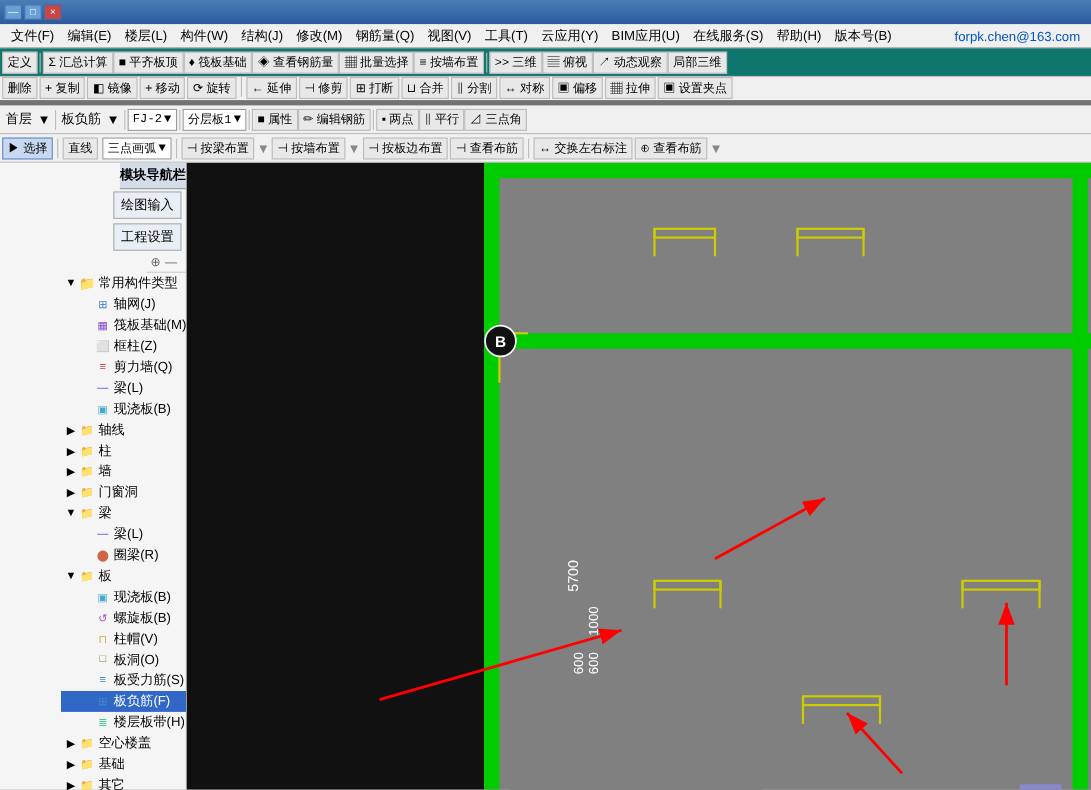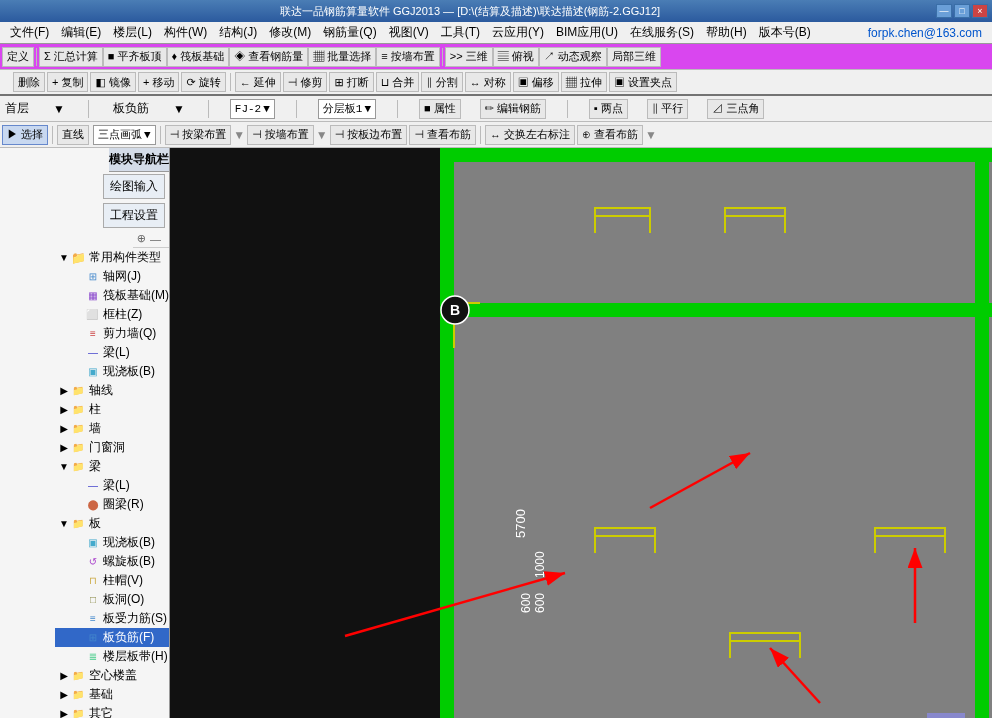--- a/index.html
+++ b/index.html
@@ -38,21 +38,21 @@
     }
     .menu-item {
       padding: 2px 6px;
       cursor: pointer;
       white-space: nowrap;
     }
 
     
     #toolbar1 {
       height: 26px;
-      background: #d946ef;
+      background: #0f766e;
       display: flex;
       align-items: center;
       padding: 0 2px;
       border-bottom: 1px solid #bbb;
       gap: 0;
       overflow: hidden;
     }
     .tb-btn {
       padding: 2px 4px;
       background: #e8e8e8;
@@ -64,36 +64,36 @@
       display: flex;
       align-items: center;
     }
     .tb-sep { width: 1px; height: 18px; background: #bbb; margin: 0 2px; }
 
     
     #toolbar2 {
       height: 26px;
       background: #f0f0f0;
       display: flex;
-      align-items: center;
-      padding: 0 13px;
-      border-bottom: 2px solid #737373;
+      align-items: flex-start;
+      padding: 0 2px;
+      border-bottom: 5px solid #737373;
       gap: 2px;
       overflow: hidden;
     }
 
     
     #toolbar3 {
       height: 26px;
       background: #f0f0f0;
       display: flex;
       align-items: center;
       padding: 0 2px;
       border-bottom: 1px solid #bbb;
-      gap: 19px;
+      gap: 0;
       overflow: hidden;
     }
     .tb-label { font-size: 12px; padding: 0 3px; white-space: nowrap; }
     .tb-dropdown {
       height: 20px;
       background: white;
       border: 1px solid #999;
       padding: 0 4px;
       font-size: 11px;
       cursor: pointer;
@@ -187,21 +187,20 @@
       position: absolute;
       bottom: 0;
       left: 170px;
       right: 0;
     }
   </style>
 </head>
 <body>
 
 <div id="title-bar">
-  <span style="font-size:11px; flex:1; text-align:center;">联达一品钢筋算量软件 GGJ2013 — [D:\(结算及描述)\联达描述(钢筋-2.GGJ12]</span>
   <div class="win-controls">
     <div class="win-btn">—</div>
     <div class="win-btn">□</div>
     <div class="win-btn" style="background:#cc4444;">×</div>
   </div>
 </div>
 
 <div id="menu-bar">
   <span class="menu-item">文件(F)</span>
   <span class="menu-item">编辑(E)</span>

